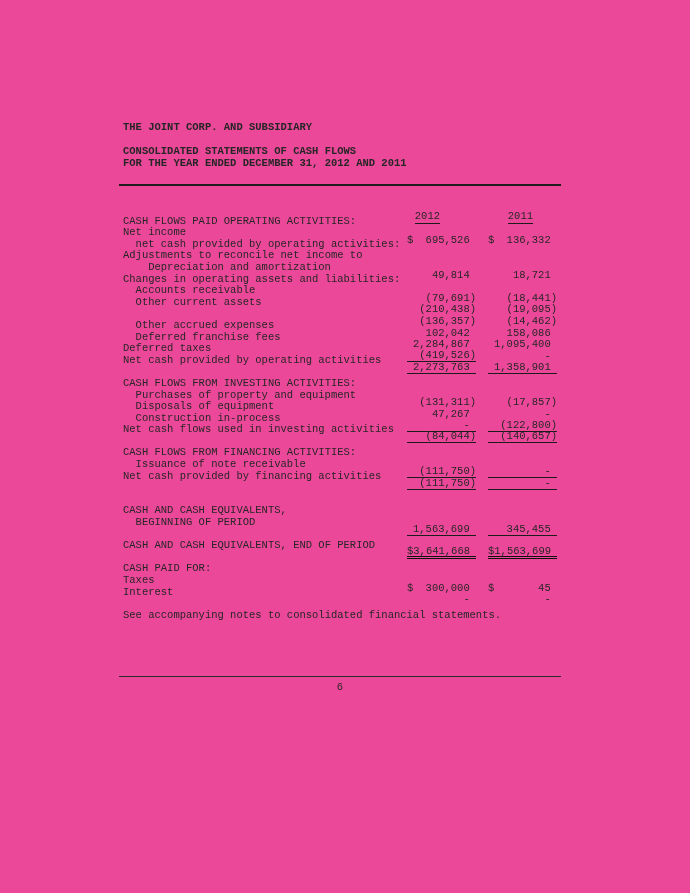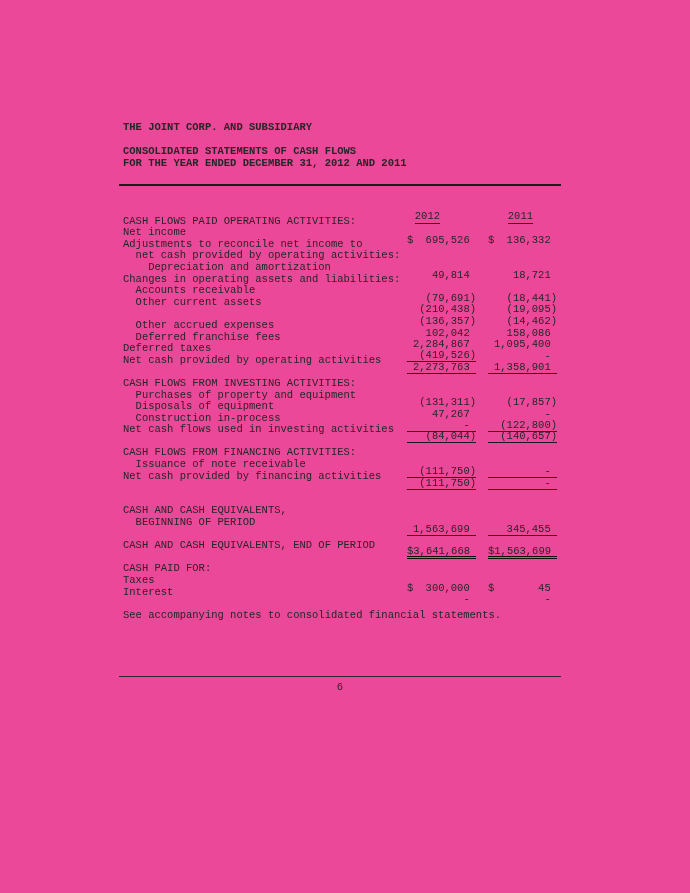--- a/index.html
+++ b/index.html
@@ -70,26 +70,26 @@
           <span class="cell col1">
             <span class="dollar">$</span>
             <span class="val">695,526 </span>
           </span>
           <span class="cell col2">
             <span class="dollar">$</span>
             <span class="val">136,332 </span>
           </span>
         </div>
         <div class="row text">
+          <span class="label" style="padding-left: 12.6px;">net cash provided by operating activities:</span>
+          <span class="cell col1"></span>
+          <span class="cell col2"></span>
+        </div>
+        <div class="row text">
           <span class="label">Adjustments to reconcile net income to</span>
-          <span class="cell col1"></span>
-          <span class="cell col2"></span>
-        </div>
-        <div class="row text">
-          <span class="label" style="padding-left: 12.6px;">net cash provided by operating activities:</span>
           <span class="cell col1"></span>
           <span class="cell col2"></span>
         </div>
         <div class="row data">
           <span class="label" style="padding-left: 25.2px; font-family: Liberation Mono, monospace;">Depreciation and amortization</span>
           <span class="cell col1">
             <span class="dollar"></span>
             <span class="val">49,814 </span>
           </span>
           <span class="cell col2">

